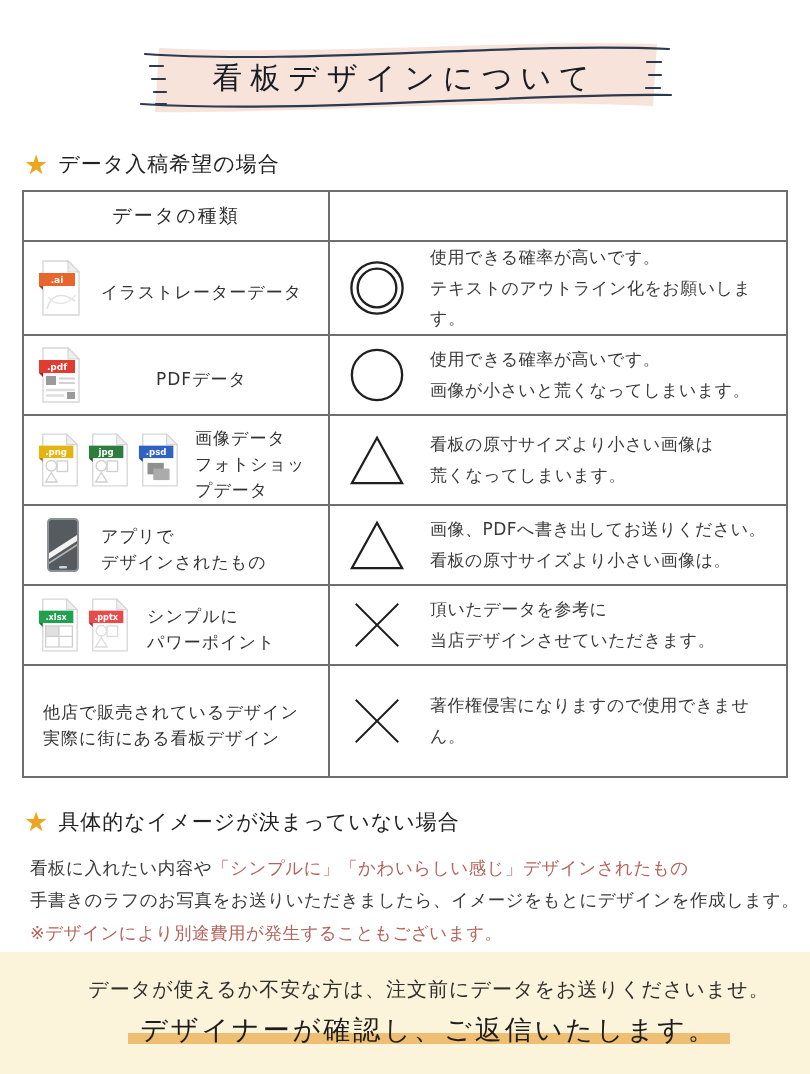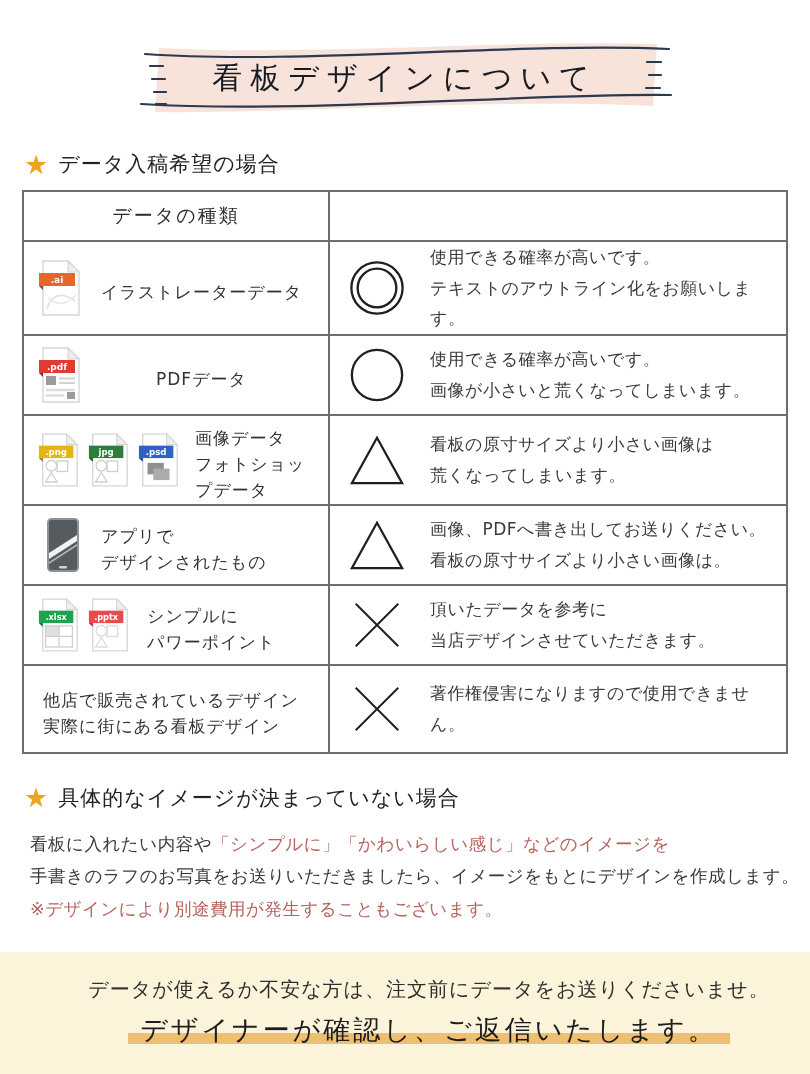--- a/index.html
+++ b/index.html
@@ -25,21 +25,21 @@
   }
   .star { color:#eca51f; font-size:27px; line-height:1; }
 
   
   table.data-table { border-collapse:collapse; margin:12px auto 0; width:766px; table-layout:fixed; }
   .data-table td { border:2px solid #6e6e6e; padding:0; vertical-align:middle; }
   .th-cell { text-align:center; font-size:19px; letter-spacing:2px; color:#2b2b2b; }
   tr.hrow { height:50px; }
   tr.r1,tr.r2,tr.r4,tr.r5 { height:80px; }
   tr.r3 { height:84px; }
-  tr.r6 { height:88px; }
+  tr.r6 { height:112px; }
 
   .type-inner { display:flex; align-items:center; padding:0 8px 0 13px; }
   .icons { display:flex; gap:6px; align-items:center; flex:none; }
   .type-label { flex:1; text-align:center; font-size:17px; color:#333; line-height:1.55; letter-spacing:1px;margin-top:9px; }
   .type-label.after-icons { flex:initial; text-align:left; margin-left:4px; }
   .type-label.textonly { text-align:left; padding-left:6px; font-size:17px; }
 
   .desc-inner { display:flex; align-items:center; padding:0 10px 0 18px; gap:24px; }
   .symbol { width:58px; height:58px; flex:none; display:flex; align-items:center; justify-content:center; }
   .desc-text { font-size:17px; line-height:1.8; color:#3a3a3a; letter-spacing:0.5px; }
@@ -344,21 +344,21 @@
   </tr>
 </tbody>
   </table>
 
 <div class="section-heading">
   <span class="star">★</span>
   <span>具体的なイメージが決まっていない場合</span>
 </div>
 
 <div class="notes">
-  <div><span class="dark">看板に入れたい内容や</span><span class="red">「シンプルに」「かわいらしい感じ」などのイメージを</span></div>
+  <div><span class="dark">看板に入れたい内容や</span><span class="red">「シンプルに」「かわいらしい感じ」デザインされたもの</span></div>
   <div><span class="dark">手書きのラフのお写真をお送りいただきましたら、イメージをもとにデザインを作成します。</span></div>
   <div><span class="red">※デザインにより別途費用が発生することもございます。</span></div>
 </div>
 
 <div class="footer">
   <p class="footer-line1">データが使えるか不安な方は、注文前にデータをお送りくださいませ。</p>
   <p class="footer-line2"><span class="hl">デザイナーが確認し、ご返信いたします。</span></p>
 </div>
 
 </body></html>

